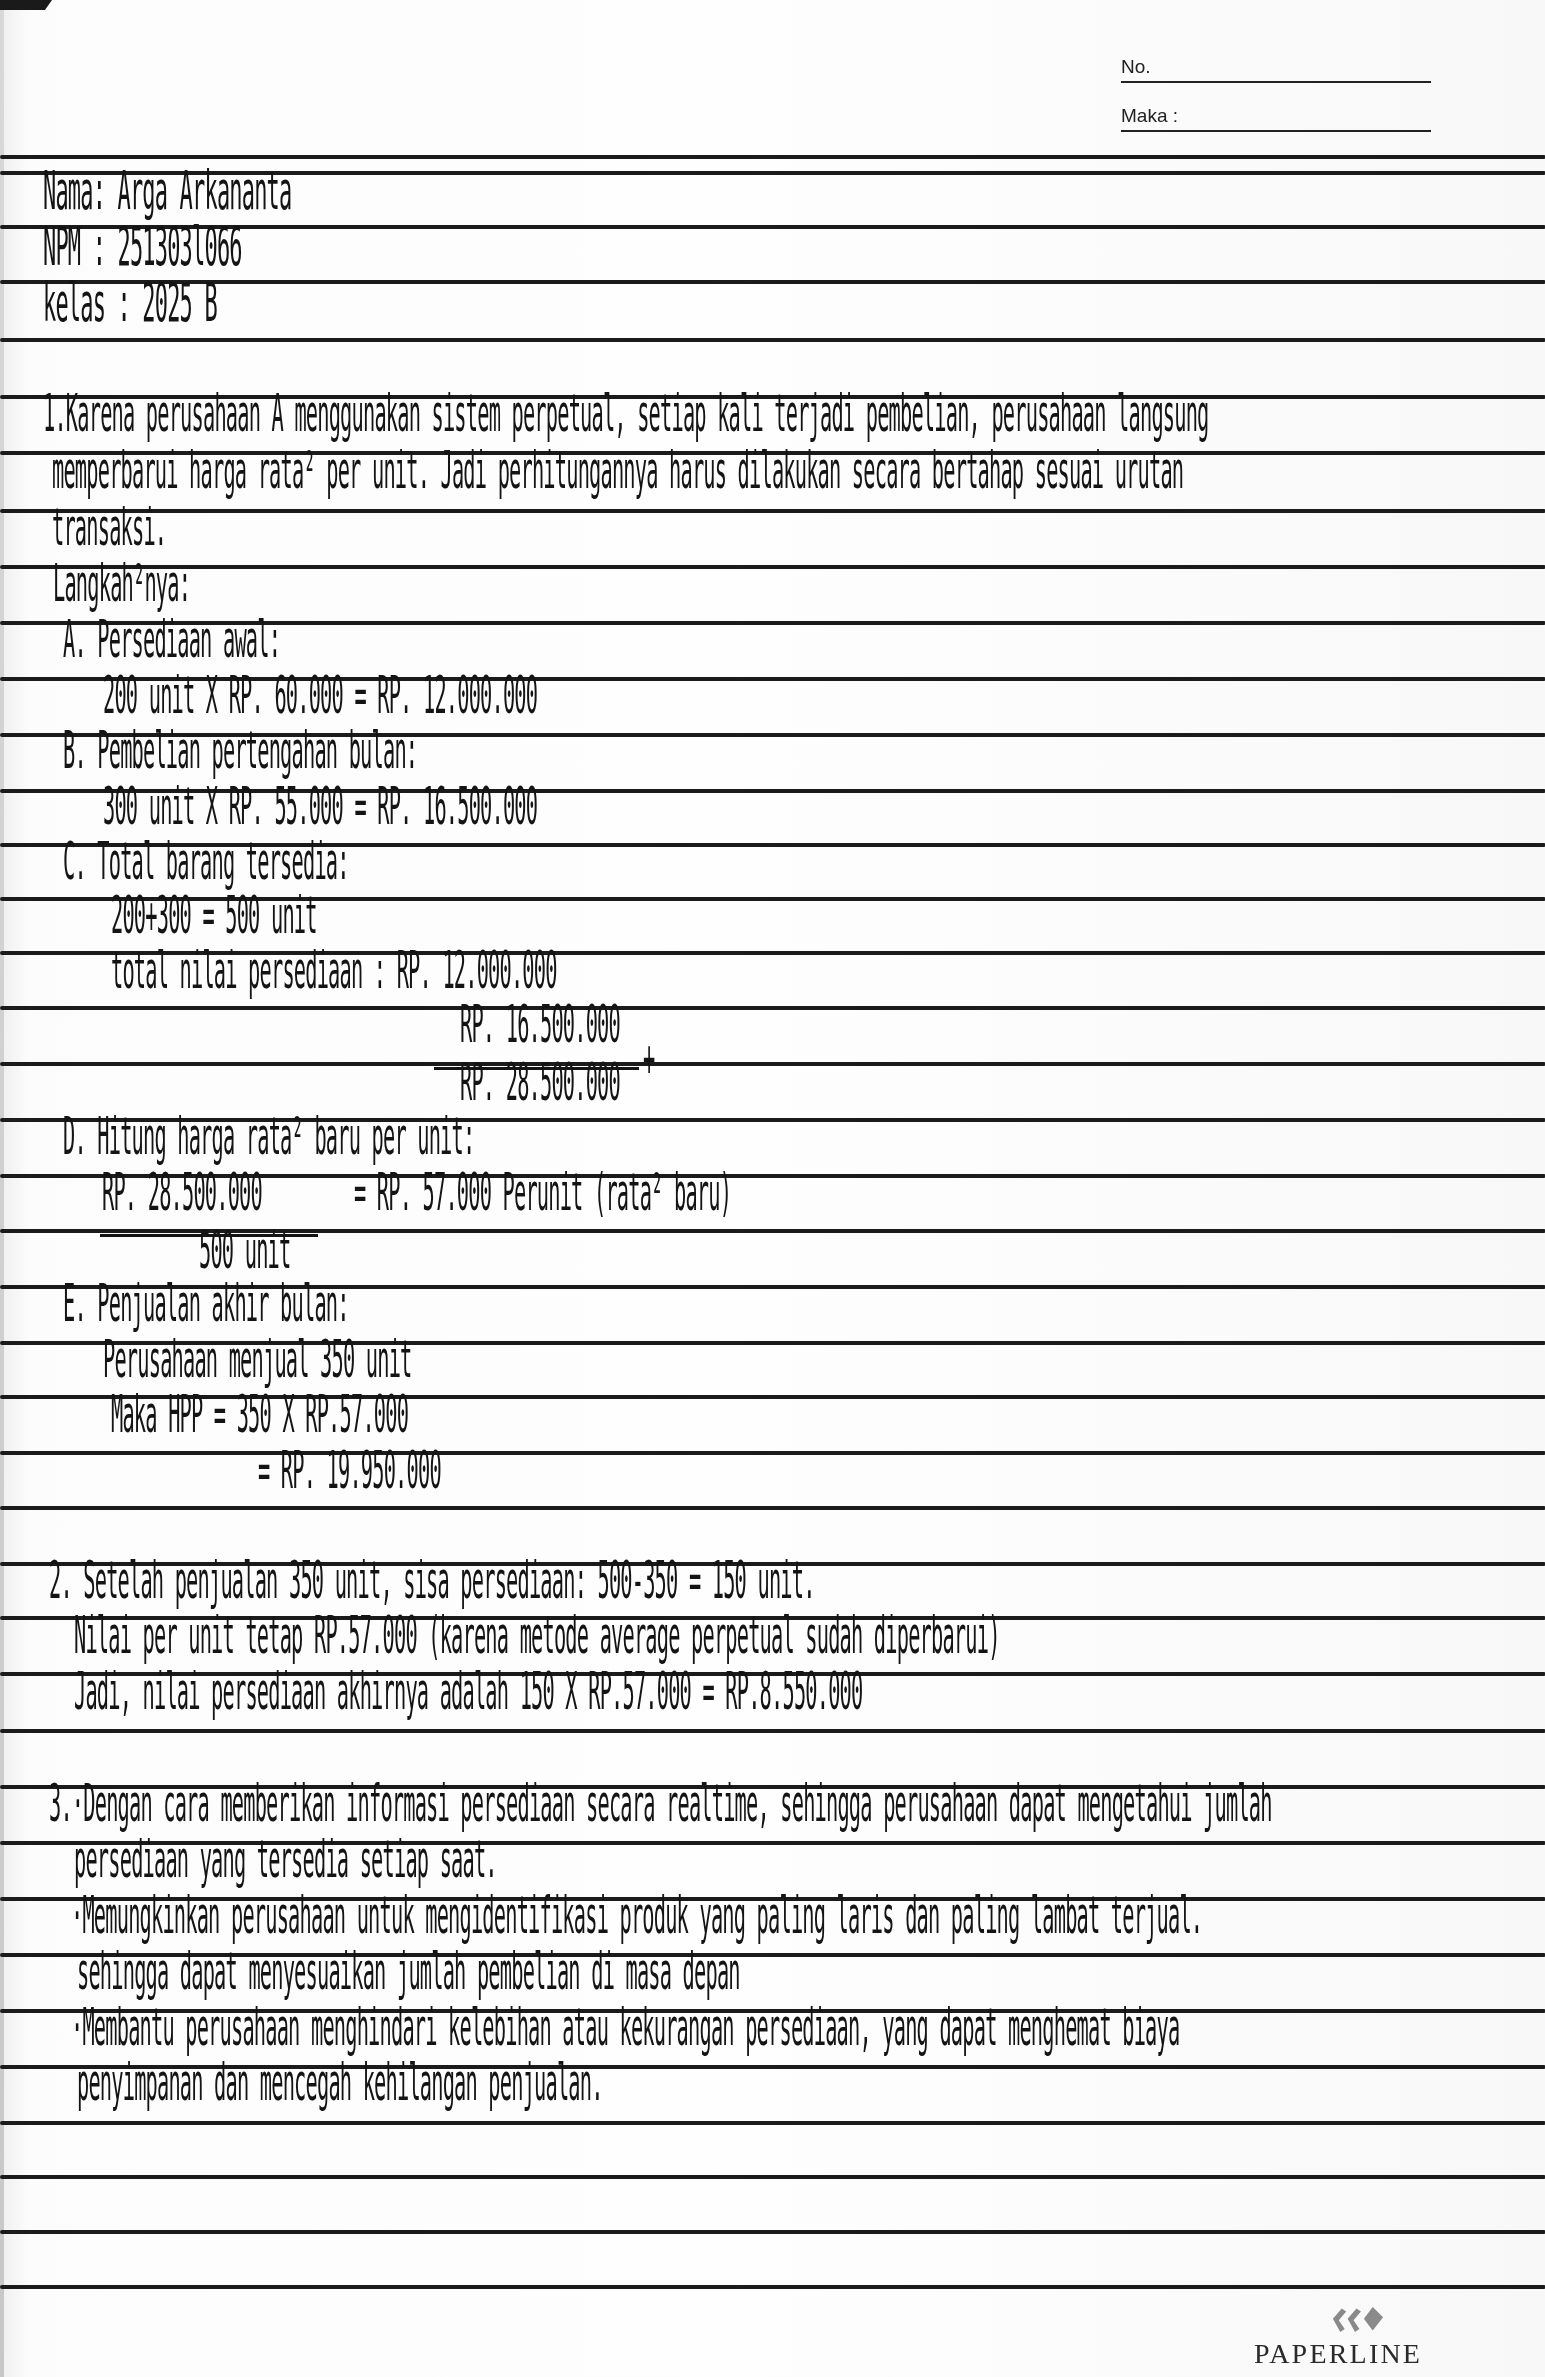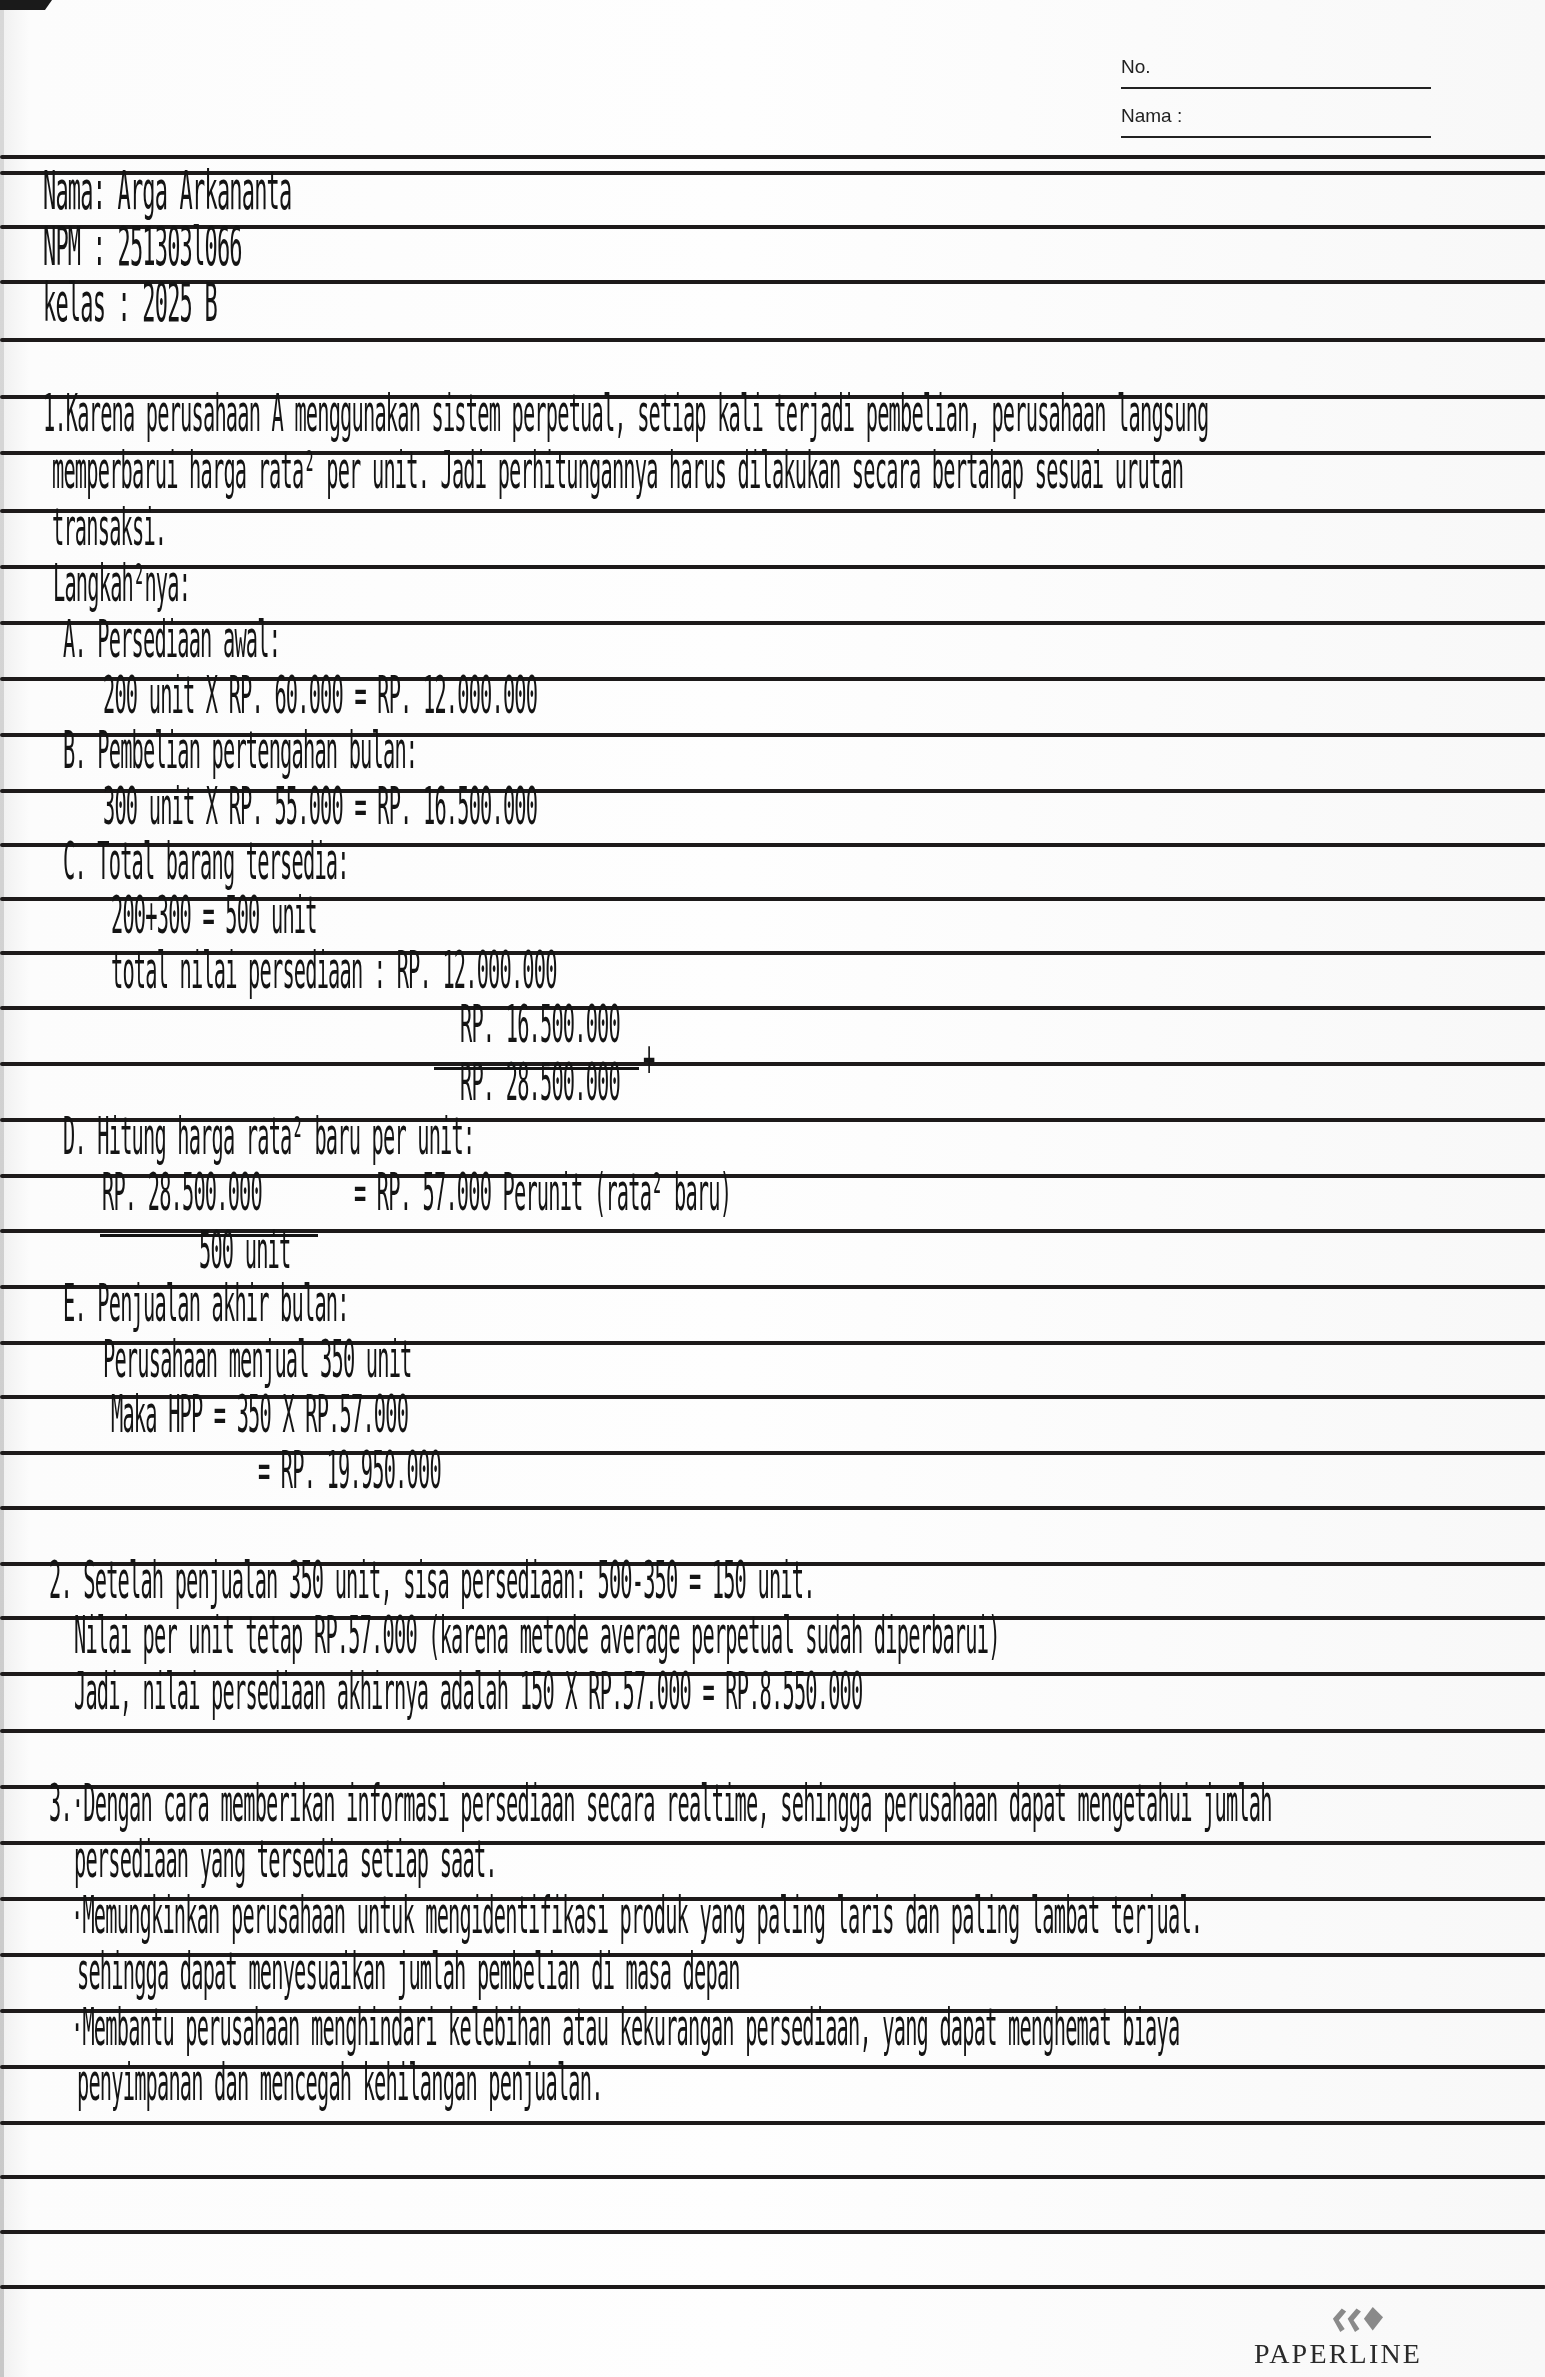--- a/index.html
+++ b/index.html
@@ -21,21 +21,21 @@
   }
   .edge-left {
     position: absolute; left: 0; top: 0; width: 4.4px; height: 2377px;
     background: linear-gradient(180deg, #d8d8d8, #c8c8c8);
   }
   .header-field {
     position: absolute; left: 1121px; width: 310px;
     font-family: "Liberation Sans", sans-serif;
     font-size: 19px; color: #222;
     border-bottom: 2.9px solid #222;
-    padding-bottom: 9px;
+    padding-bottom: 3px;
   }
   .rule {
     position: absolute; left: 0; width: 1546px; height: 3.7px;
     background: #1d1a1a; border-radius: 2.2px;
   }
   .hw {
     position: absolute;
     font-family: "DejaVu Sans Mono", monospace;
     color: #141414;
     white-space: nowrap;
@@ -62,21 +62,21 @@
 <body>
 
 <div class="page">
   <div class="edge-left"></div>
   <div class="corner"></div>
 
   <div class="header-field" style="top:56px;">
     <span>No.</span>
   </div>
   <div class="header-field" style="top:105px;">
-    <span>Nama :</span>
+    <span>Maka :</span>
   </div>
 
   <div class="rule" style="top:155px;"></div>
   <div class="rule" style="top:171px;"></div>
   <div class="rule" style="top:225px;"></div>
   <div class="rule" style="top:280px;"></div>
   <div class="rule" style="top:338px;"></div>
   <div class="rule" style="top:395px;"></div>
   <div class="rule" style="top:451px;"></div>
   <div class="rule" style="top:509px;"></div>

